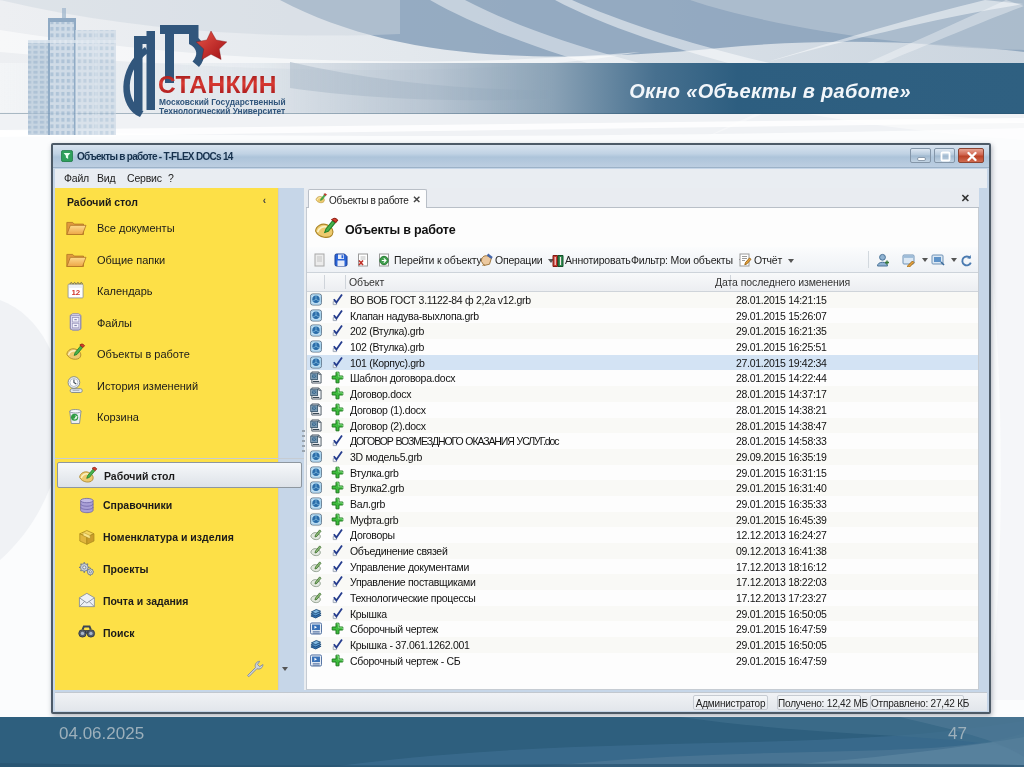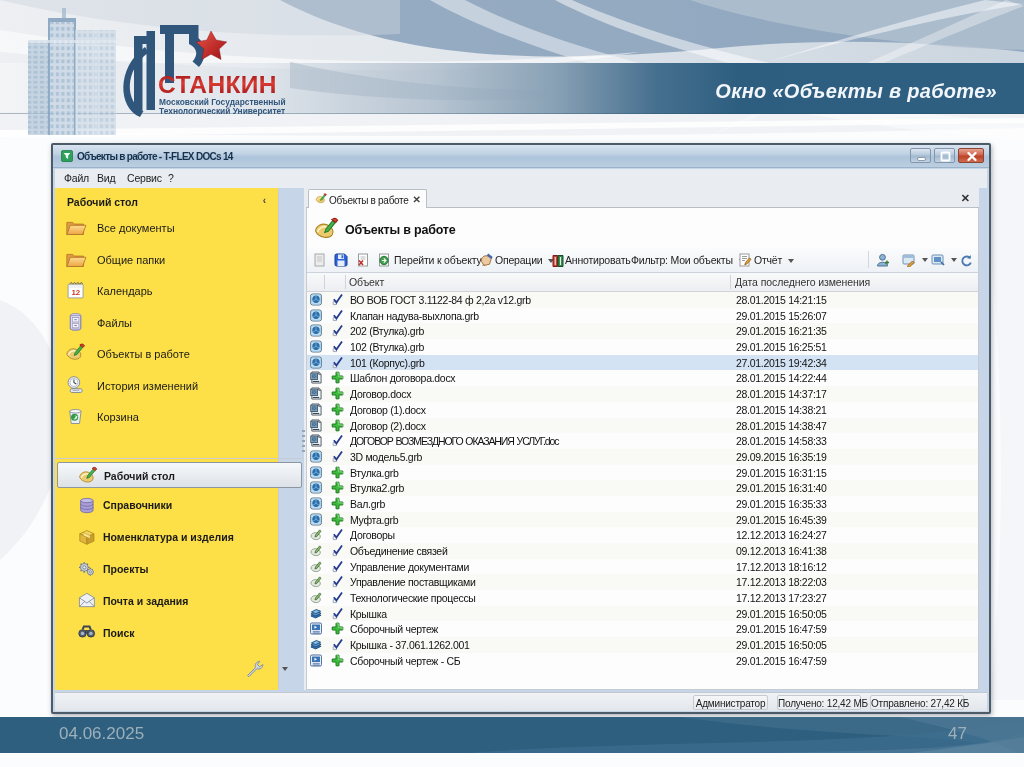--- a/index.html
+++ b/index.html
@@ -4,24 +4,24 @@
 <style>
 * { margin:0; padding:0; box-sizing:border-box; }
 html,body { width:1024px; height:767px; overflow:hidden; }
 body { font-family:"Liberation Sans", sans-serif; position:relative; background:#fbfcfd; }
 #slide { position:absolute; left:0; top:0; width:1024px; height:767px; overflow:hidden; }
 .bgsvg { position:absolute; left:0; top:0; }
 
 .band { position:absolute; left:0; top:63px; width:1024px; height:51px; border-bottom:1px solid rgba(36,76,102,0.35);
   background:linear-gradient(90deg, rgba(210,218,226,0) 0%, rgba(200,210,220,0.35) 25%, rgba(168,184,200,0.75) 42%, #8aa2b6 54%, #47708f 64%, #2d5e80 72%, #2f6081 100%);
 }
-.band .t { position:absolute; left:577px; top:17px; width:420px; text-align:right;
+.band .t { position:absolute; left:560px; top:17px; width:420px; text-align:center;
   font-size:20px; font-weight:bold; font-style:italic; color:#f2f6fa; letter-spacing:0.3px; }
 
-.footer { position:absolute; left:0; top:717px; width:1024px; height:36px; background:#404040; overflow:hidden; }
+.footer { position:absolute; left:0; top:717px; width:1024px; height:50px; background:#404040; overflow:hidden; }
 .footer .d { position:absolute; left:59px; top:7px; font-size:17px; color:#9db0bb; }
 .footer .p { position:absolute; right:57px; top:7px; font-size:17px; color:#9db0bb; }
 
 #logo { position:absolute; left:0; top:0px; width:320px; height:140px; }
 
 
 #win { position:absolute; left:51px; top:143px; width:940px; height:571px;
   border:2px solid #4d5a67; border-radius:2px;
   background:#c6d6e8; box-shadow: 1px 2px 5px rgba(60,70,90,0.4); }
 .titlebar { position:absolute; left:0; top:0; width:936px; height:23px;
@@ -68,21 +68,21 @@
 
 .toolbar { position:absolute; left:0; top:39px; width:100%; height:26px;
   background:linear-gradient(180deg,#fbfcfd,#eef1f5); border-bottom:1px solid #cdd3da; font-size:10.5px; letter-spacing:-0.2px; color:#222; }
 .toolbar .it { position:absolute; top:6px; }
 .toolbar .tx { position:absolute; top:7px; white-space:nowrap; }
 .arr { display:inline-block; width:0; height:0; border-left:3px solid transparent; border-right:3px solid transparent; border-top:4px solid #555; vertical-align:middle; margin-left:3px; }
 
 .thead { position:absolute; left:0; top:65px; width:100%; height:19px;
   background:linear-gradient(180deg,#f8f9fa,#eceef1); border-bottom:1px solid #cfd4da; font-size:10.5px; letter-spacing:-0.1px; color:#333; }
 .thead .c1 { position:absolute; left:42px; top:3px; }
-.thead .c2 { position:absolute; left:428px; top:3px; }
+.thead .c2 { position:absolute; left:408px; top:3px; }
 .thead .sep { position:absolute; top:2px; width:1px; height:14px; background:#cfd4da; }
 
 .rows { position:absolute; left:0; top:84px; width:100%; }
 .row { position:relative; height:15.7px; font-size:10.5px; letter-spacing:-0.3px; color:#111; }
 .row.alt { background:#f9f9f6; }
 .row.sel { background:#d3e3f4; }
 .row .i1 { position:absolute; left:3px; top:1px; }
 .row .i2 { position:absolute; left:24px; top:1px; }
 .row .nm { position:absolute; left:43px; top:2px; white-space:nowrap; }
 .row .dt { position:absolute; left:429px; top:2px; white-space:nowrap; }

